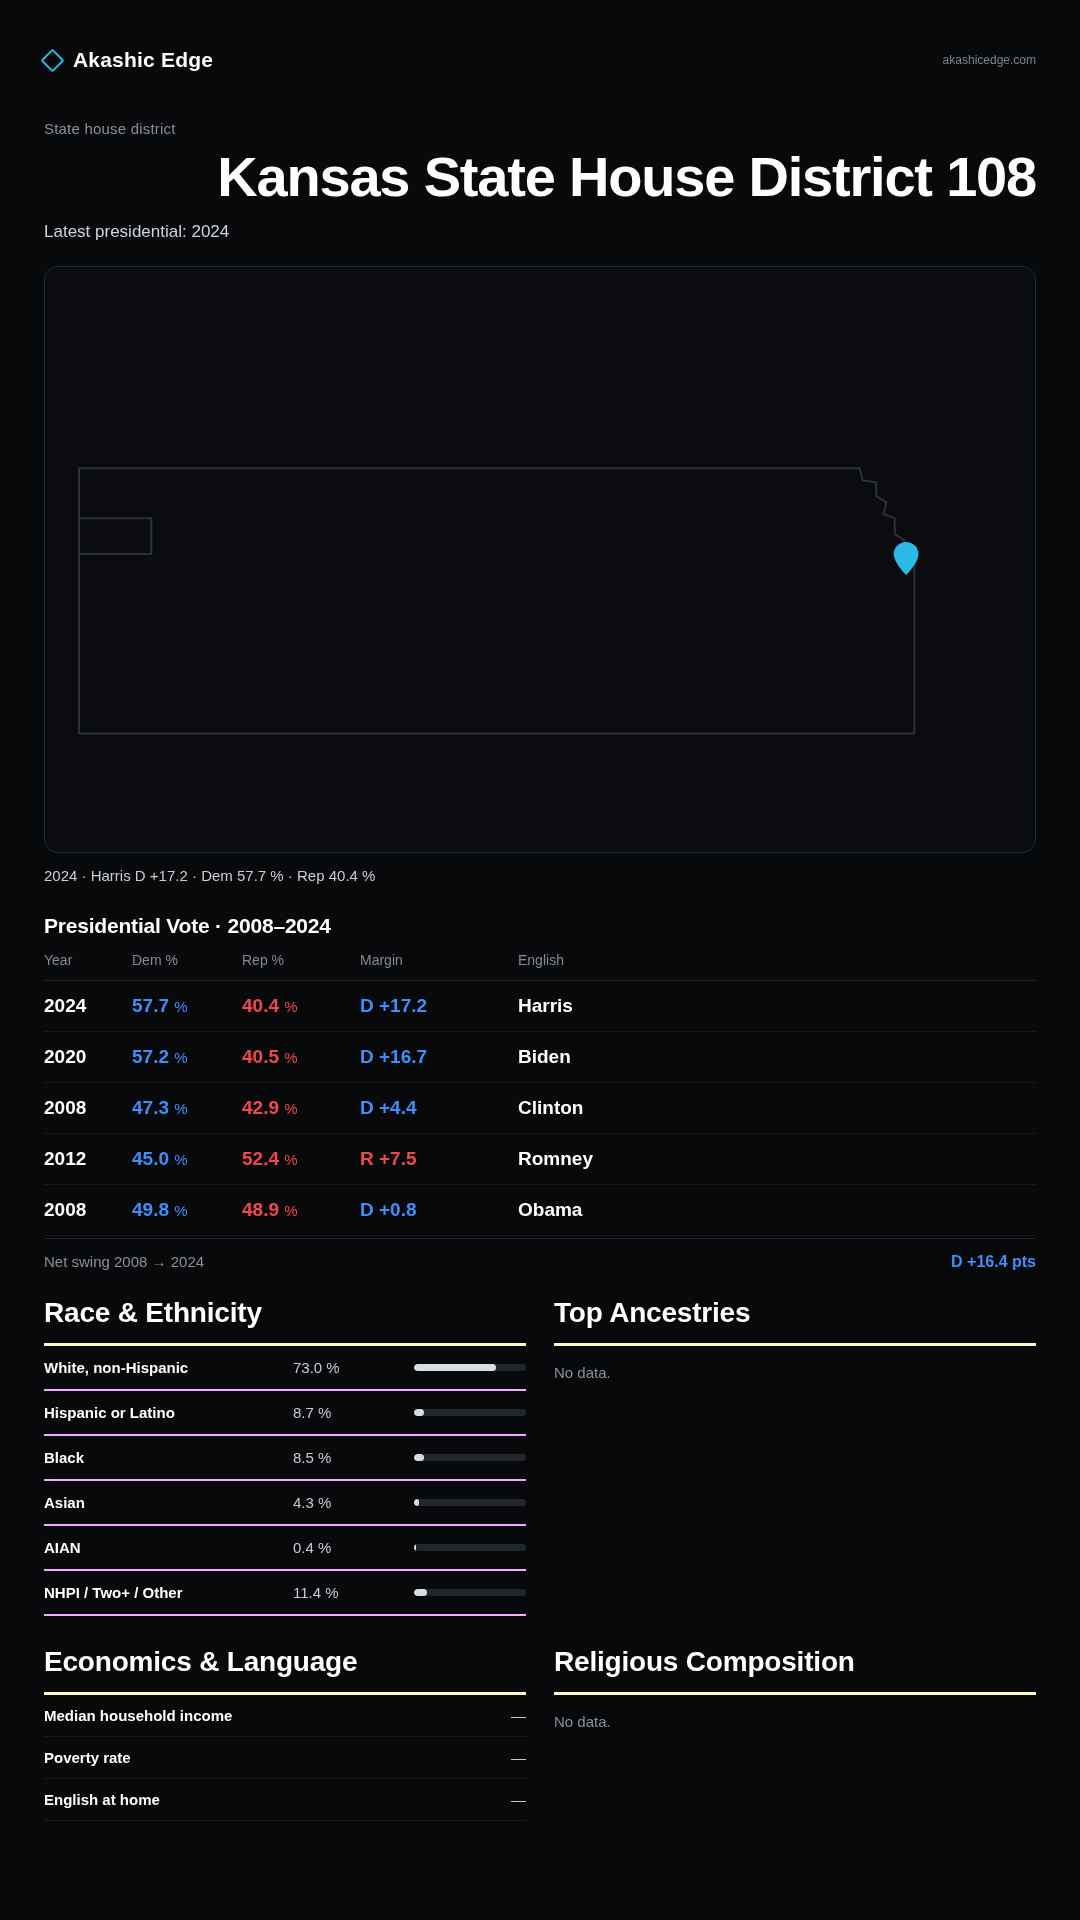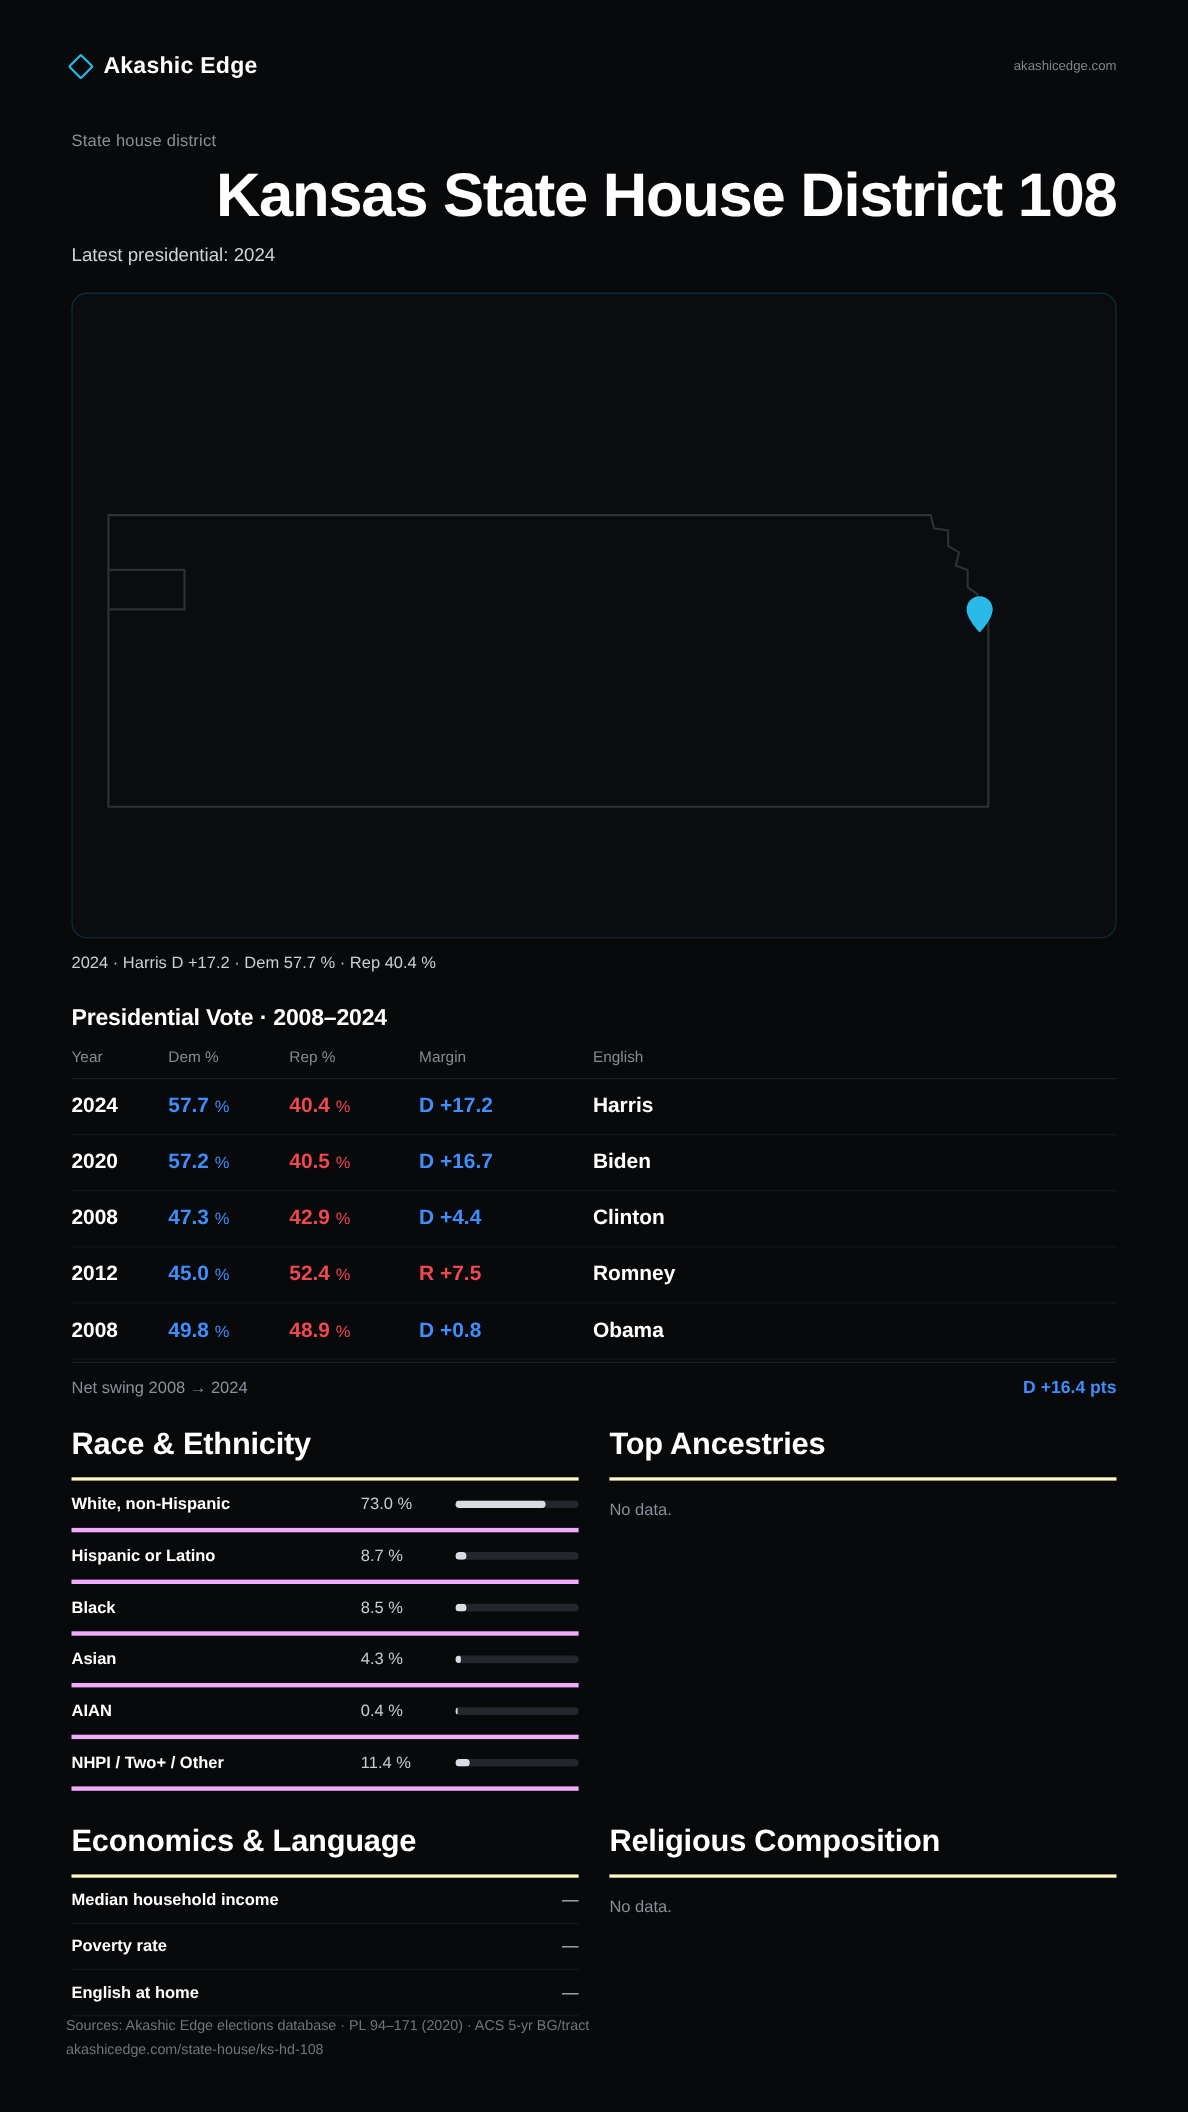--- a/index.html
+++ b/index.html
@@ -8,21 +8,21 @@
     height: 1920px;
     background: #08090b;
     color: #ffffff;
     font-family: "Liberation Sans", sans-serif;
     overflow: hidden;
   }
   .page {
     position: relative;
     width: 1080px;
     height: 1920px;
-    padding: 0 65px;
+    padding: 0 44px;
   }
 
   
   .topbar {
     display: flex;
     align-items: center;
     justify-content: space-between;
     padding-top: 48px;
   }
   .brand {
@@ -150,22 +150,23 @@
   .nodata {
     margin-top: 18px;
     font-size: 15px;
     color: #8a9099;
   }
 
   .race-row {
     display: flex;
     align-items: center;
     padding: 13px 0;
-    border-bottom: 4px solid #f0abfc;
-    font-size: 15px;
+    border-bottom: 2px solid #f0abfc;
+    font-size: 15px;
+    gap: 35px;
   }
   .race-name { flex: 1 1 auto; font-weight: bold; }
   .race-pct { width: 86px; color: #c6ccd3; }
   .race-bar {
     width: 112px;
     height: 7px;
     background: #23272d;
     border-radius: 4px;
     overflow: hidden;
   }
@@ -361,18 +362,14 @@
             <span class="kv-val">—</span>
           </div>
         </div>
     </div>
     <div class="col">
       <h3>Religious Composition</h3>
       <div class="nodata">No data.</div>
     </div>
   </div>
 
-  <div class="footer">
-    <div>Sources: Akashic Edge elections database · PL 94–171 (2020) · ACS 5-yr BG/tract</div>
-    <div>akashicedge.com/state-house/ks-hd-108</div>
-  </div>
 
 </div>
 
 </body></html>

